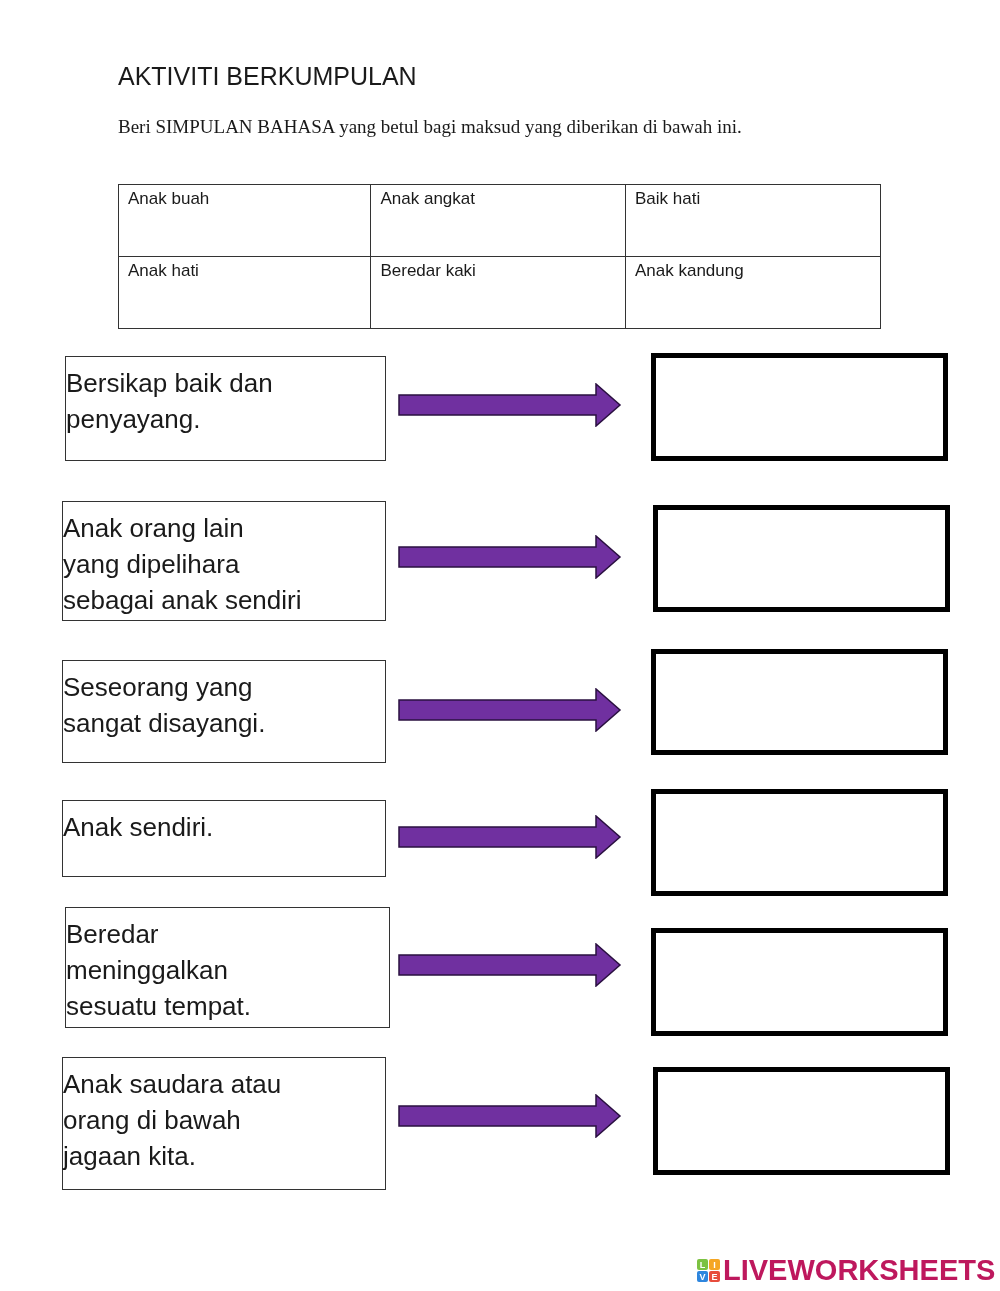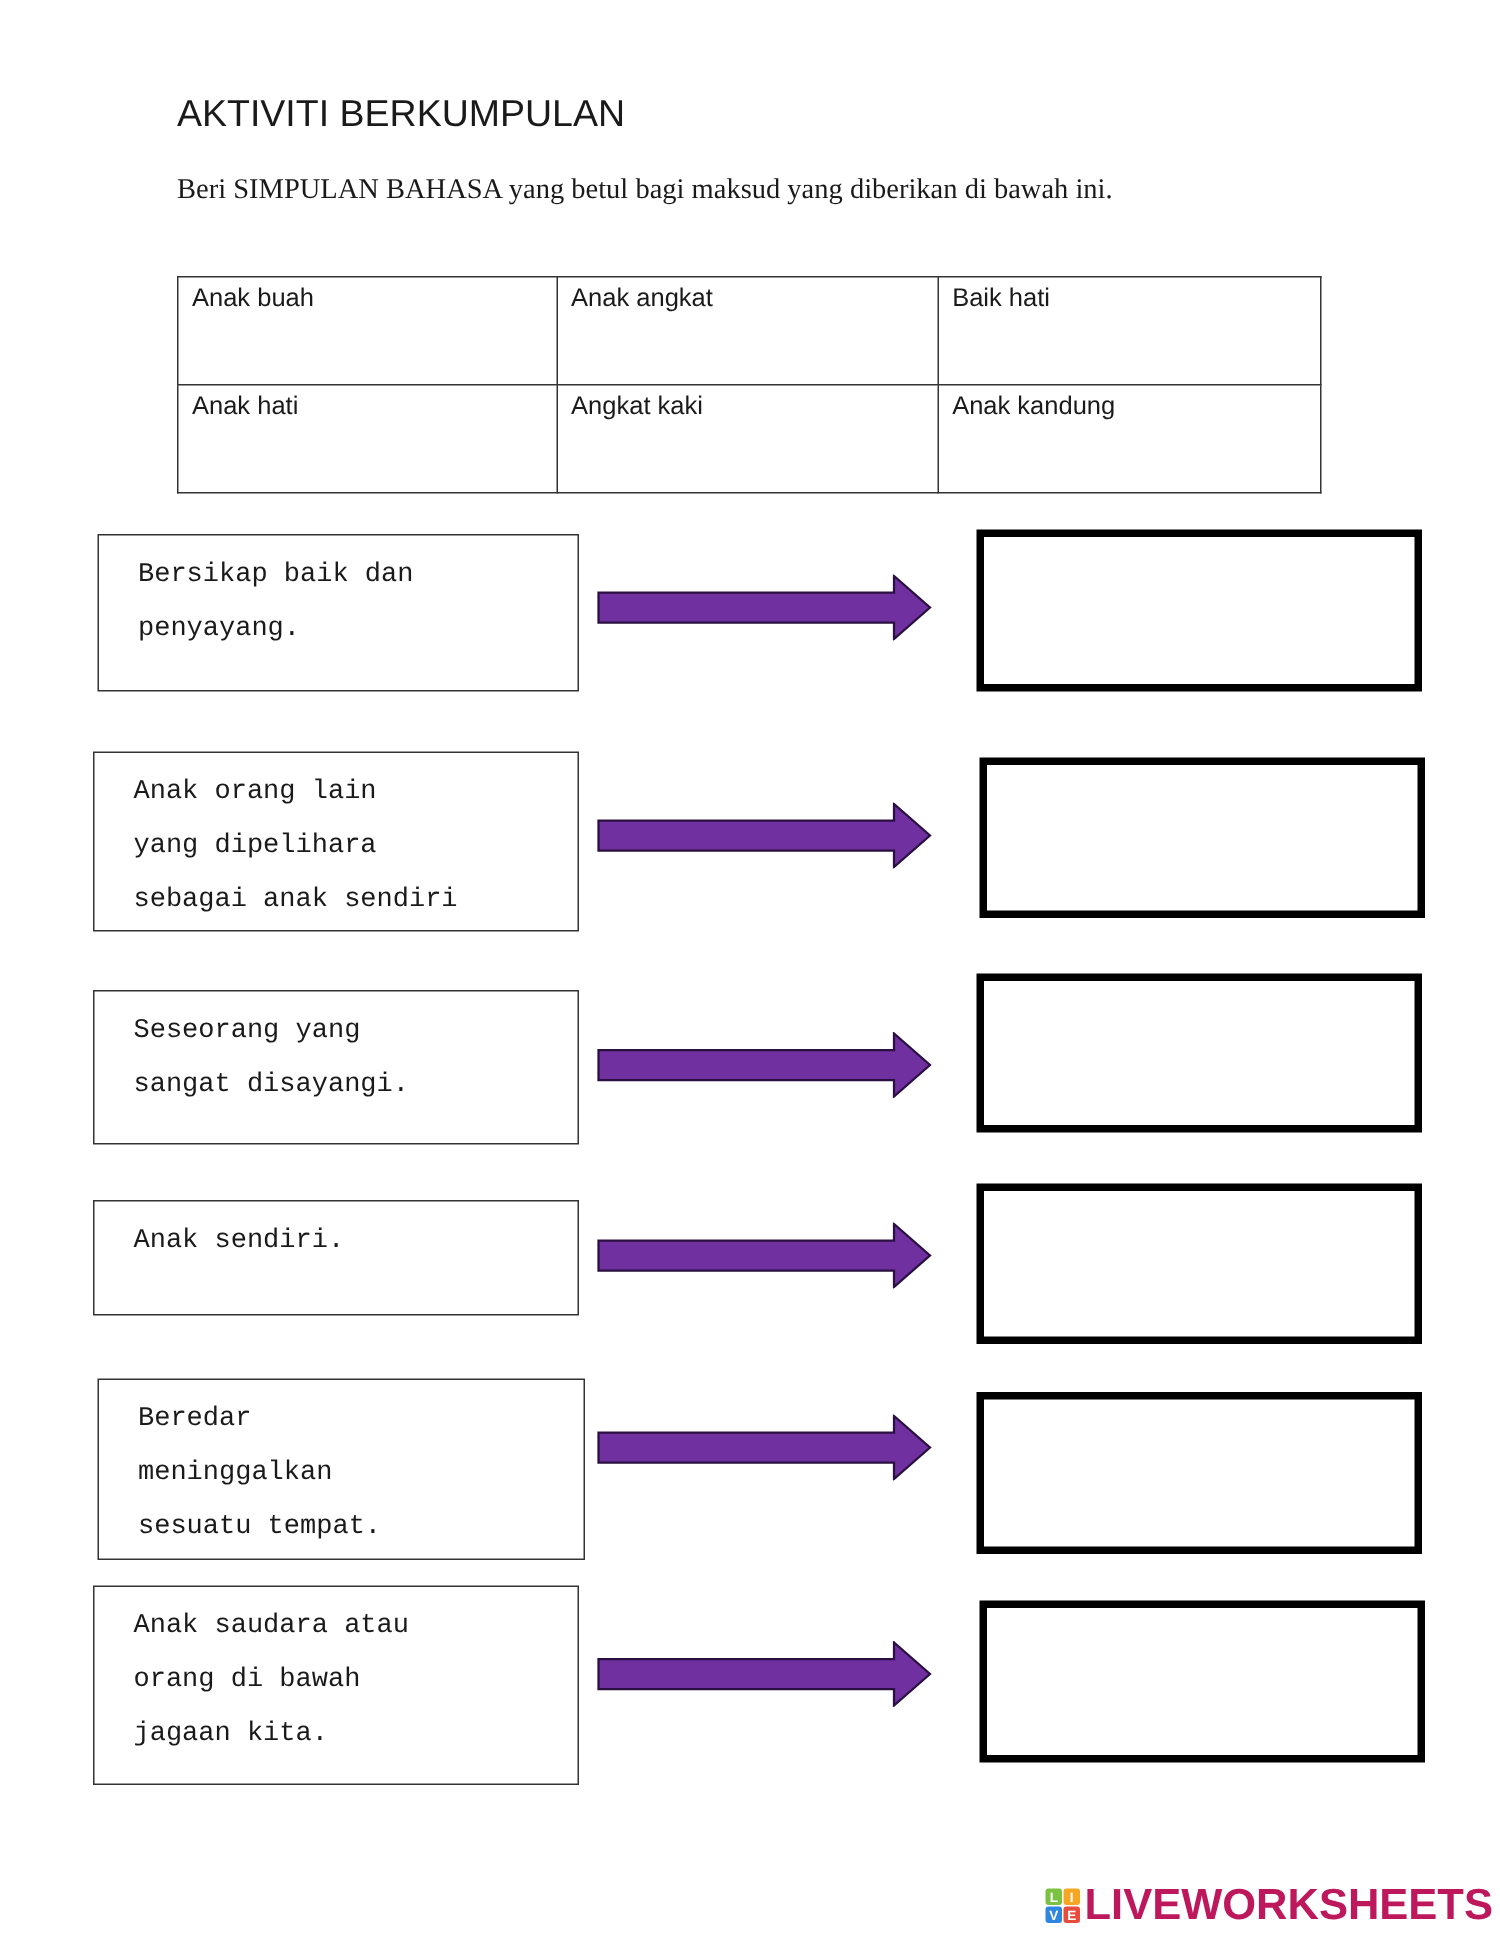--- a/index.html
+++ b/index.html
@@ -24,23 +24,23 @@
     }
     table.word-bank td {
       border: 1.5px solid #333;
       width: 254px; height: 63px;
       vertical-align: top; padding: 4px 9px;
       font-size: 17px;
     }
     .meaning-box {
       position: absolute; background: #fff;
       border: 1.5px solid #333;
-      font-family: Liberation Mono, monospace;
-      font-size: 18px; line-height: 36px;
-      padding: 8px 26px; box-sizing: border-box;
+      font-family: Liberation Sans, sans-serif;
+      font-size: 26px; line-height: 36px;
+      padding: 8px 0; box-sizing: border-box;
       white-space: pre-line;
     }
     .arrow {
       position: absolute; width: 224px; height: 44px;
     }
     .answer-box {
       position: absolute; background: #fff;
       border: 5px solid #000; box-sizing: border-box;
     }
     .logo {
@@ -70,21 +70,21 @@
 
 <table class="word-bank">
   <tbody>
       <tr>
     <td>Anak buah</td>
     <td>Anak angkat</td>
     <td>Baik hati</td>
   </tr>
   <tr>
     <td>Anak hati</td>
-    <td>Angkat kaki</td>
+    <td>Beredar kaki</td>
     <td>Anak kandung</td>
   </tr>
 </tbody>
   </table>
 
 <div class="meaning-box" style="left:65px;top:356px;width:321px;height:105px;">Bersikap baik dan
 penyayang.</div>
 <svg class="arrow" style="left:398px;top:383px;" viewBox="0 0 224 44">
   <polygon points="1,12 198,12 198,1 222,22 198,43 198,32 1,32" fill="#7030a0" stroke="#2a1040" stroke-width="1.5"></polygon>
 </svg>
@@ -104,21 +104,21 @@
   <polygon points="1,12 198,12 198,1 222,22 198,43 198,32 1,32" fill="#7030a0" stroke="#2a1040" stroke-width="1.5"></polygon>
 </svg>
 <div class="answer-box" style="left:651px;top:649px;width:297px;height:106px;"></div>
 
 <div class="meaning-box" style="left:62px;top:800px;width:324px;height:77px;">Anak sendiri.</div>
 <svg class="arrow" style="left:398px;top:815px;" viewBox="0 0 224 44">
   <polygon points="1,12 198,12 198,1 222,22 198,43 198,32 1,32" fill="#7030a0" stroke="#2a1040" stroke-width="1.5"></polygon>
 </svg>
 <div class="answer-box" style="left:651px;top:789px;width:297px;height:107px;"></div>
 
-<div class="meaning-box" style="left:65px;top:907px;width:325px;height:121px;margin-top:12px;">Beredar
+<div class="meaning-box" style="left:65px;top:907px;width:325px;height:121px;">Beredar
 meninggalkan
 sesuatu tempat.</div>
 <svg class="arrow" style="left:398px;top:943px;" viewBox="0 0 224 44">
   <polygon points="1,12 198,12 198,1 222,22 198,43 198,32 1,32" fill="#7030a0" stroke="#2a1040" stroke-width="1.5"></polygon>
 </svg>
 <div class="answer-box" style="left:651px;top:928px;width:297px;height:108px;"></div>
 
 <div class="meaning-box" style="left:62px;top:1057px;width:324px;height:133px;">Anak saudara atau
 orang di bawah
 jagaan kita.</div>

